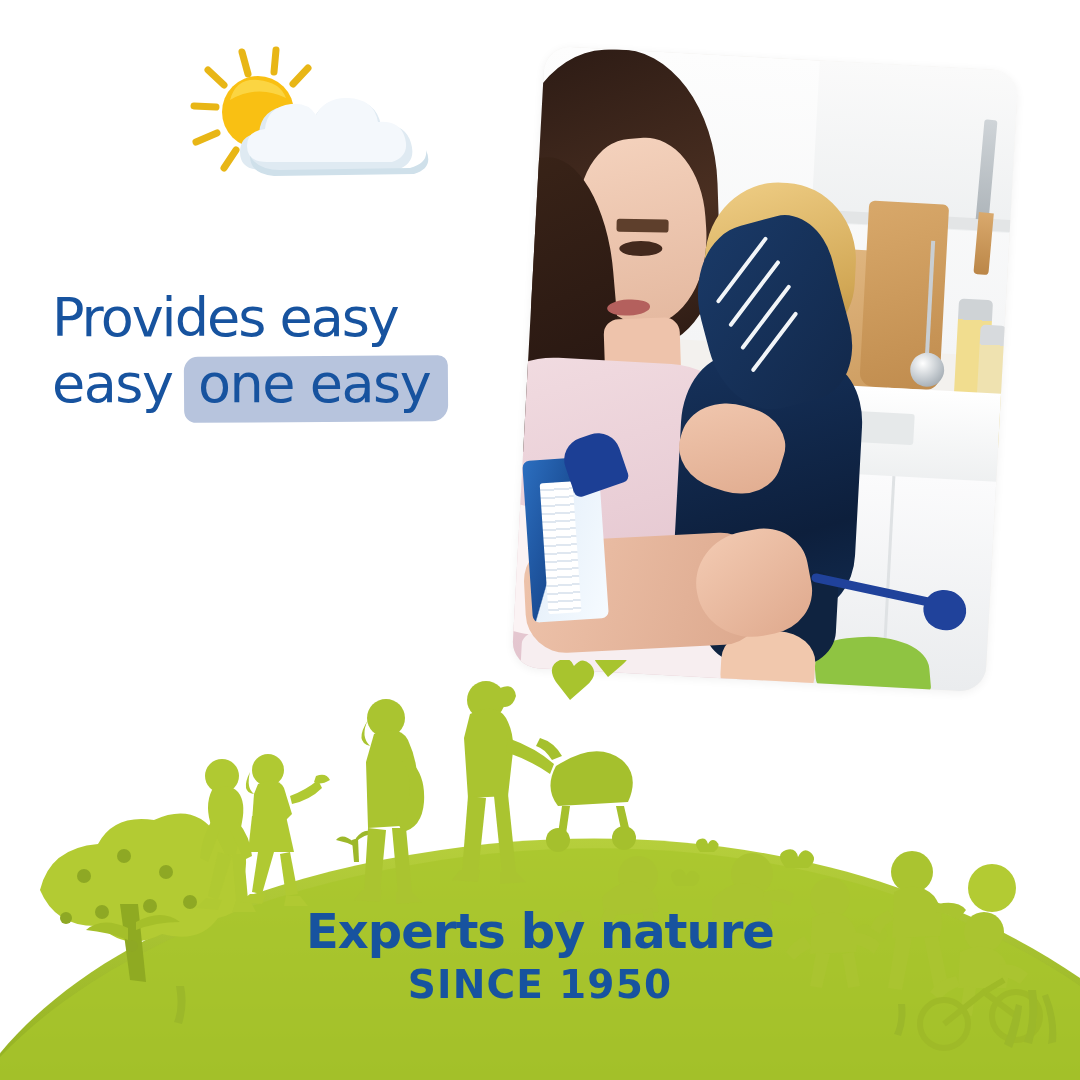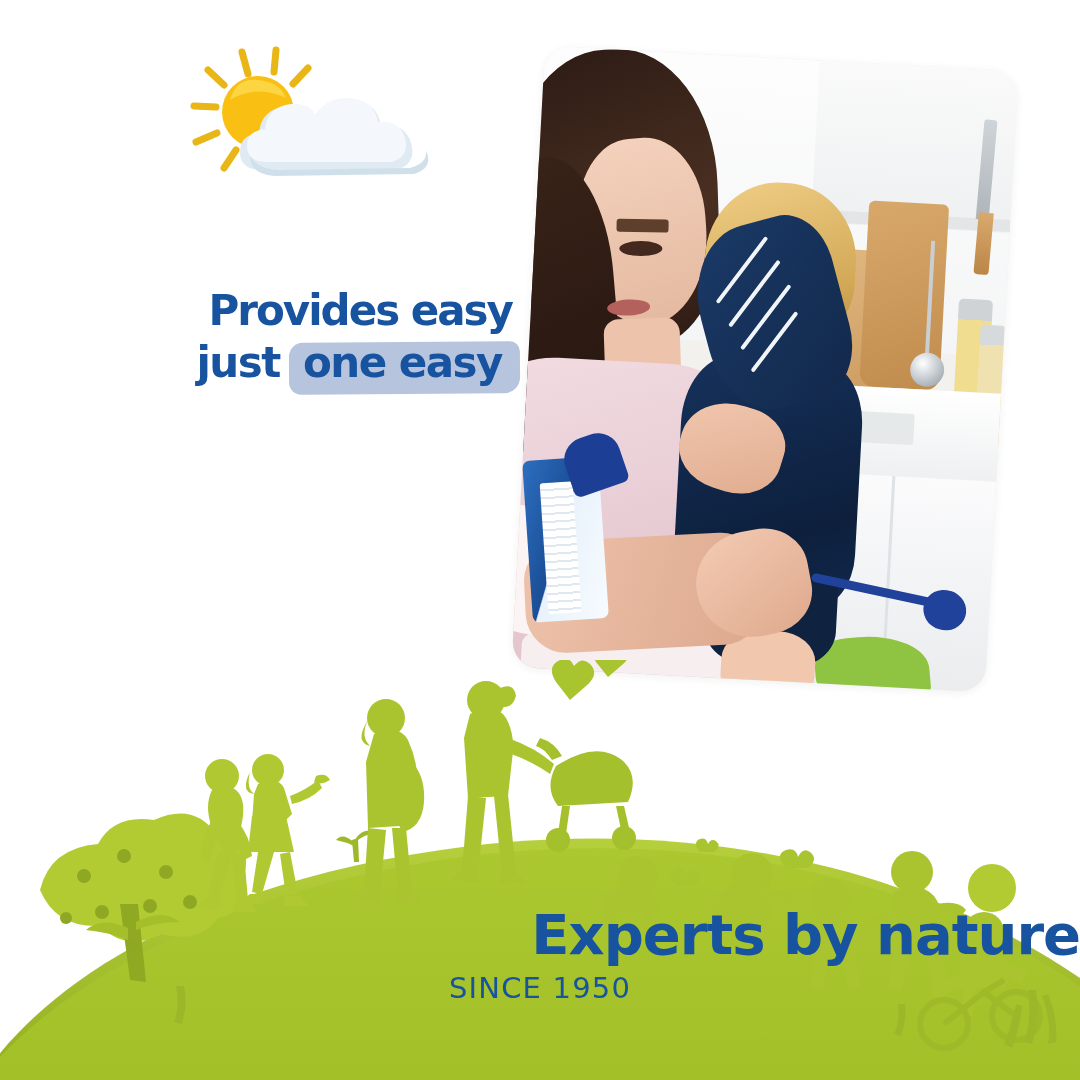--- a/index.html
+++ b/index.html
@@ -12,24 +12,24 @@
   }
   #stage{position:absolute;inset:0;width:1080px;height:1080px;background:#fff;overflow:hidden;}
 
   
   .weather-icon{position:absolute;left:170px;top:38px;width:290px;height:160px;}
   .weather-icon svg{display:block;width:100%;height:100%;}
 
   
   .headline{
     position:absolute;left:52px;top:286px;width:460px;
-    text-align:right;
+    text-align:left;
     font-family:"DejaVu Sans", sans-serif;
-    font-weight:700;
-    font-size:42px;
+    font-weight:400;
+    font-size:54px;
     line-height:1.18;
     letter-spacing:-1.5px;
     color:#17539f;
   }
   .hl-line{display:block;white-space:nowrap;position:relative;}
   .hl-line.l1{letter-spacing:-2px;}
   .hl-line.l3{margin-top:2px;}
   .hl-mark{
     position:relative;
     display:inline-block;
@@ -119,25 +119,25 @@
   .green-band{position:absolute;left:0;top:660px;width:1080px;height:420px;}
   .green-band svg{display:block;width:100%;height:100%;}
 
   
   .footer{
     position:absolute;left:0;top:906px;width:1080px;text-align:center;
     color:#17539f;
   }
   .f-main{
     font-family:"DejaVu Sans", sans-serif;
-    font-weight:700;font-size:56px;letter-spacing:-1px;line-height:1.05;text-align:right;
+    font-weight:700;font-size:48px;letter-spacing:-1px;line-height:1.05;
   }
   .f-sub{
     font-family:"DejaVu Sans", sans-serif;
-    font-weight:400;font-size:29px;letter-spacing:1.2px;margin-top:6px;
+    font-weight:700;font-size:39px;letter-spacing:1.2px;margin-top:6px;
   }
 </style>
 </head>
 <body>
 
 <div id="stage">
 
   <div class="weather-icon">
     <svg viewBox="0 0 290 160" xmlns="http://www.w3.org/2000/svg">
       <g stroke="#e8b616" stroke-width="7" stroke-linecap="round">
@@ -154,21 +154,21 @@
       <g>
         <path d="M92 132 q-22 0 -22 -18 q0 -17 19 -19 q2 -24 28 -27 q18 -2 27 12 q10 -20 34 -19 q28 1 33 26 q24 -2 30 18 q6 20 -14 27z" fill="#dfeaf2"></path>
         <path d="M97 124 q-20 0 -20 -16 q0 -15 18 -17 q2 -22 26 -25 q17 -2 25 11 q10 -18 32 -17 q26 1 30 24 q22 -2 27 16 q5 18 -13 24z" fill="#f4f8fc"></path>
         <path d="M80 118 q8 14 30 14 l130 -2 q18 -5 16 -18 q8 18 -12 24 l-140 2 q-24 -2 -24 -20z" fill="#cfe0ea"></path>
       </g>
     </svg>
   </div>
 
   <div class="headline">
     <span class="hl-line l1">Provides easy</span>
-    <span class="hl-line l3"><span>just </span><span class="hl-mark">one easy</span></span>
+    <span class="hl-line l3"><span>easy </span><span class="hl-mark">one easy</span></span>
   </div>
 
   <div class="photo-wrap">
     <div class="photo">
 
       <div class="ph-layer kit-wall"></div>
       <div class="ph-layer kit-upper"></div>
       <div class="ph-layer kit-shelf"></div>
       <div class="ph-layer kit-board2"></div>
       <div class="ph-layer kit-board"></div>

